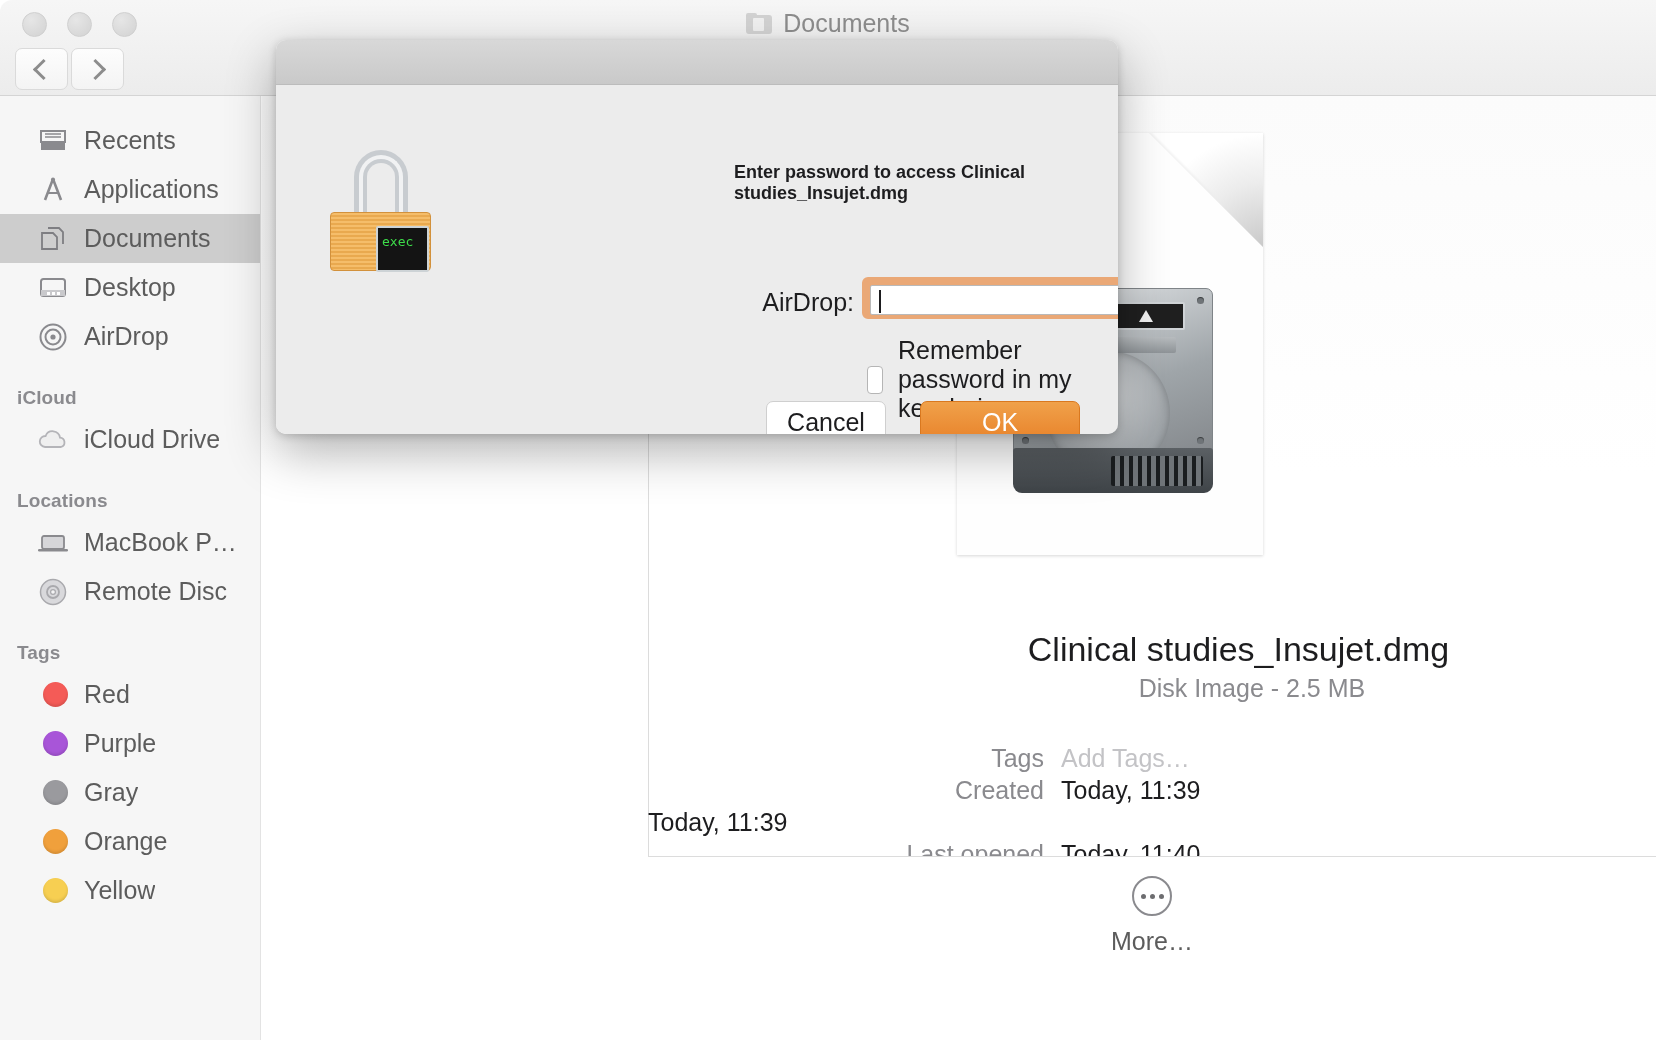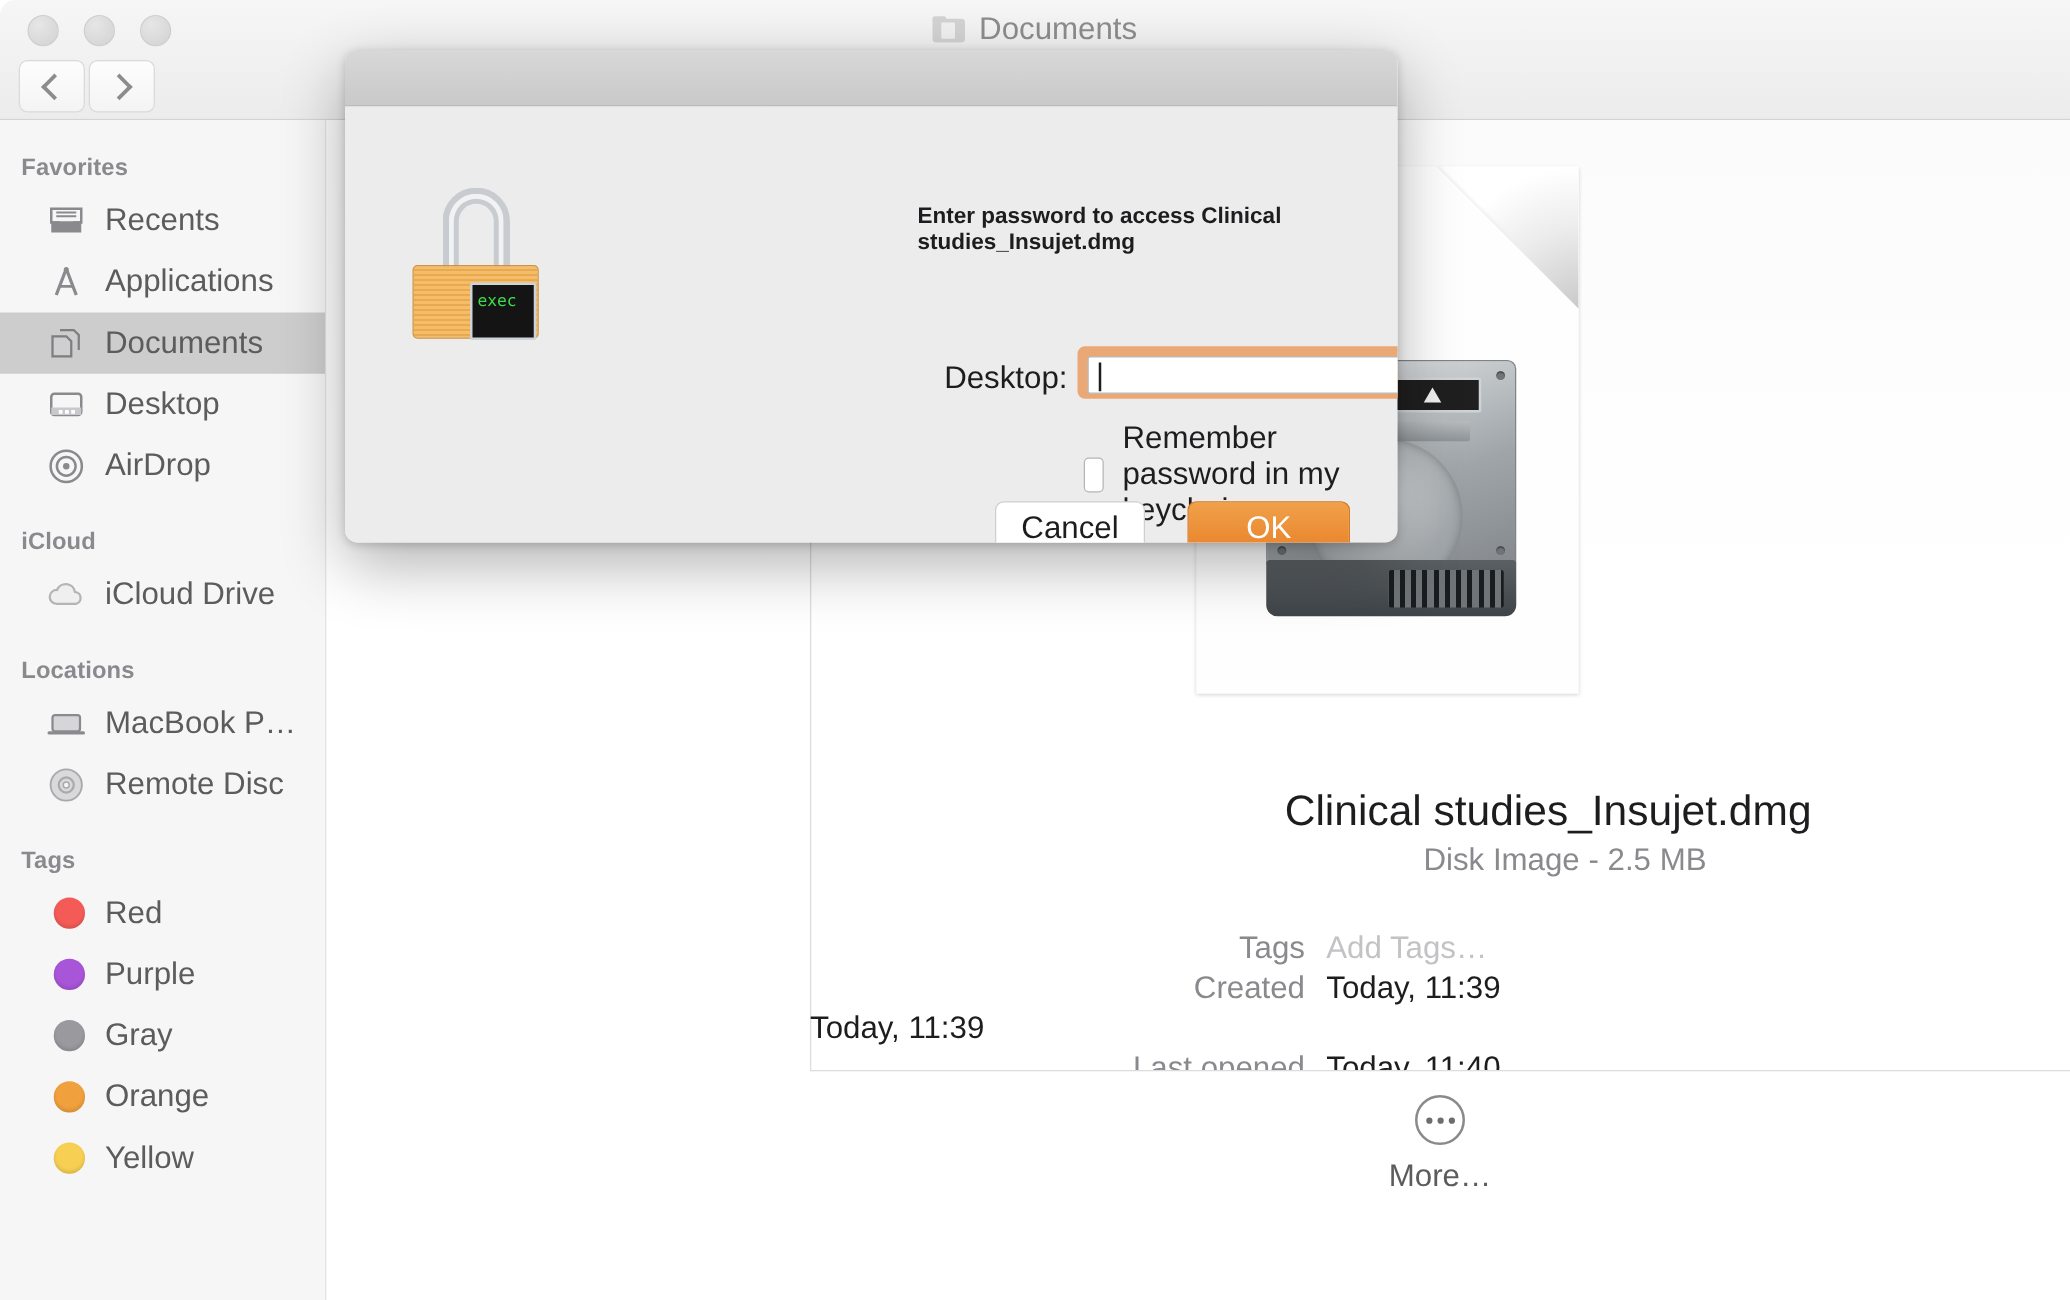--- a/index.html
+++ b/index.html
@@ -206,21 +206,21 @@
   }
   .caret { position:absolute; left:8px; top:4px; width:2px; height:23px; background:#1d1d1f; }
 
   .chk-row { position:absolute; left:591px; top:250px; display:flex; align-items:center; gap:15px; }
   .chkbox { width:28px; height:28px; background:#ffffff; border:1px solid #b5b5b5; border-radius:4px; }
   .chk-lab { font-size:25px; color:#1d1d1f; }
 
   .dlg-btns { position:absolute; left:0; top:315px; width:842px; display:flex; justify-content:flex-end; gap:34px; padding-right:38px; }
   .btn { height:42px; border-radius:7px; font-size:25px; display:flex; align-items:center; justify-content:center; }
   .btn-cancel { width:120px; background:#ffffff; border:1px solid #cfcfcf; color:#1d1d1f; }
-  .btn-ok { width:130px; background:linear-gradient(#f0a14a,#e8822a); border:1px solid #d9781f; color:#ffffff; }
+  .btn-ok { width:160px; background:linear-gradient(#f0a14a,#e8822a); border:1px solid #d9781f; color:#ffffff; }
 </style>
 </head>
 <body>
 
 <div id="root">
 
   <div class="finder-window">
 
     <div class="content-bg"></div>
     <div class="divider-v"></div>
@@ -274,21 +274,20 @@
       <div class="more-circle">
         <i></i>
           <i></i>
           <i></i>
       </div>
       <div class="more-lab">More…</div>
     </div>
 
     <div class="sidebar">
 
-      <div class="sb-head">Favorites</div>
 
       <div class="sb-item">
         <span class="sb-ic">
           <svg width="30" height="26" viewBox="0 0 30 26">
               <path d="M3 3h24v11H21l-2 4h-8l-2-4H3z" fill="none" stroke="#8a8a8e" stroke-width="2"></path>
               <path d="M3 13v9h24v-9" fill="#8a8a8e"></path>
               <path d="M7 6h16M7 9h16" stroke="#8a8a8e" stroke-width="1.6"></path>
             </svg>
         </span>
         <span class="sb-lab">Recents</span>
@@ -444,21 +443,21 @@
         <span class="shackle"></span>
         <span class="shackle-hl"></span>
         <span class="lock-body"></span>
         <span class="exec-badge">
           <span>exec</span>
         </span>
       </div>
 
       <div class="dlg-heading">Enter password to access Clinical studies_Insujet.dmg</div>
 
-      <div class="pw-label">Desktop:</div>
+      <div class="pw-label">AirDrop:</div>
       <div class="pw-ring">
         <div class="pw-input">
           <span class="caret"></span>
         </div>
       </div>
 
       <div class="chk-row">
         <span class="chkbox"></span>
         <span class="chk-lab">Remember password in my keychain</span>
       </div>

